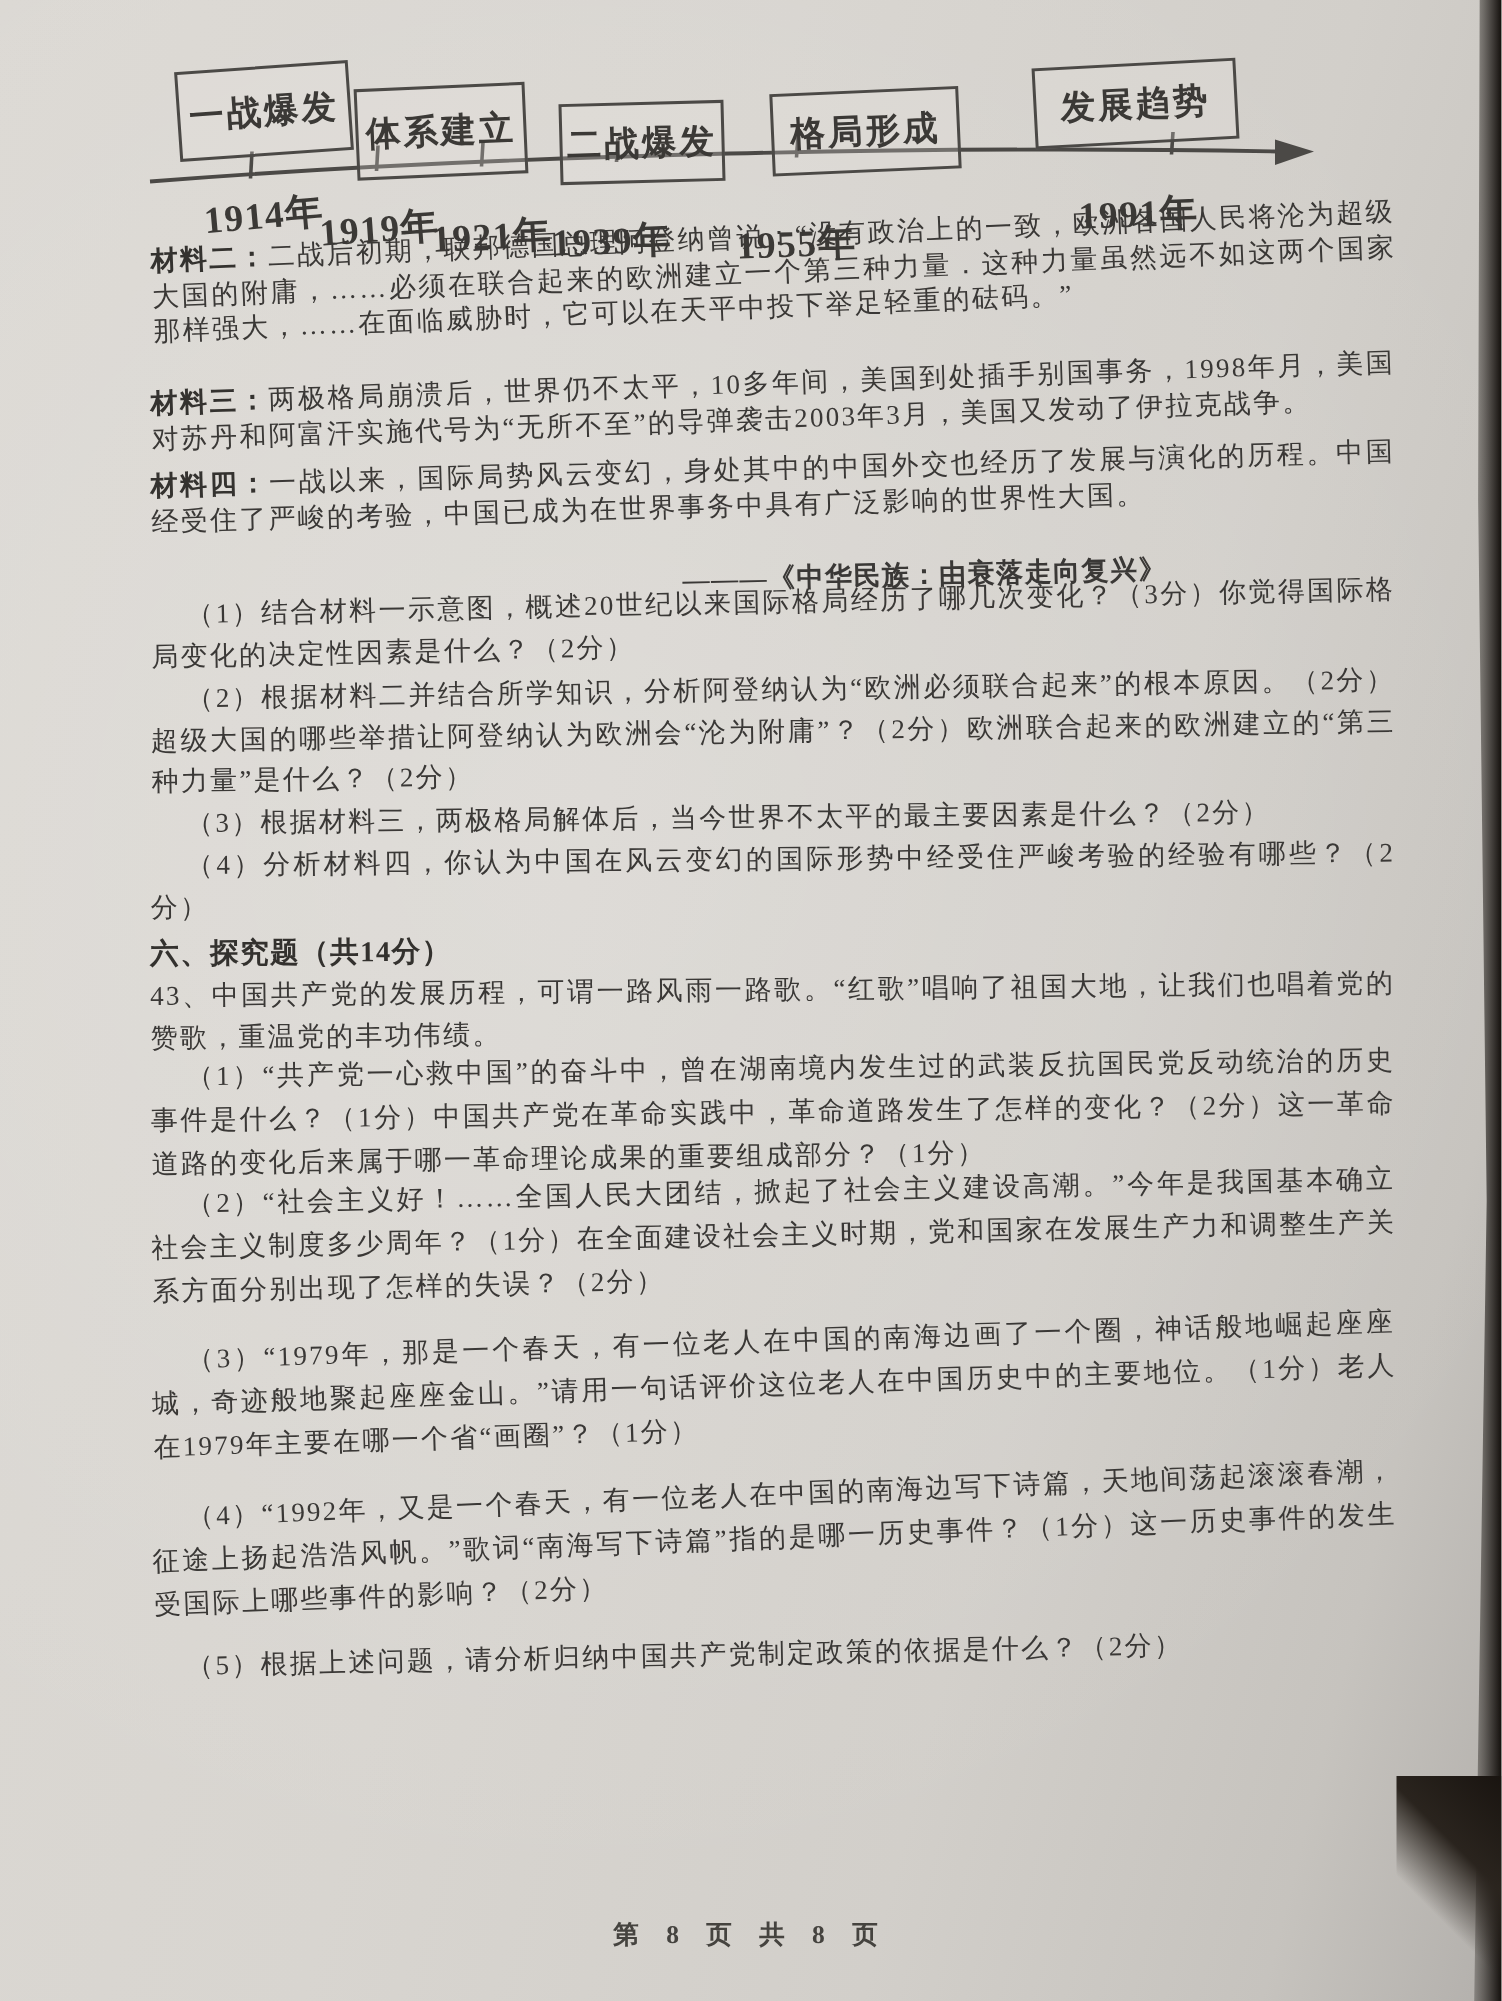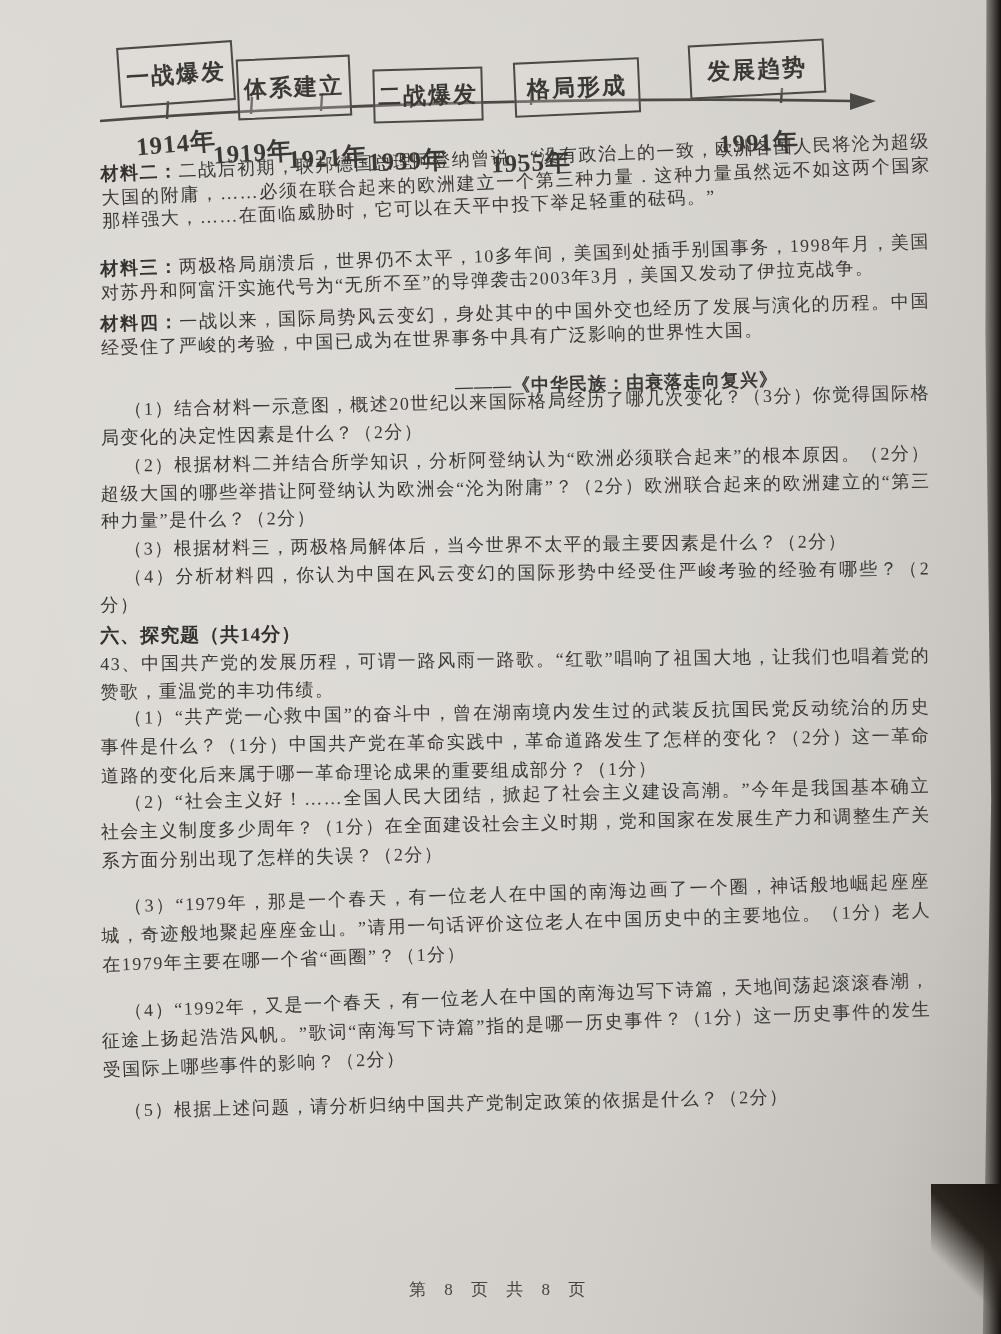--- a/index.html
+++ b/index.html
@@ -42,21 +42,21 @@
     display:flex;align-items:center;justify-content:center;
     font-weight:700;font-size:23px;color:#3b3936;letter-spacing:2px;
     background:rgba(230,228,223,0.25);
   }
   .tl-year{
     position:absolute;font-weight:600;font-size:25px;color:#3b3936;letter-spacing:1px;
     font-family:"Liberation Serif","DejaVu Serif",serif;
   }
   .footer{
     position:absolute;top:1278px;left:0;width:1001px;text-align:center;
-    font-size:17px;letter-spacing:7px;color:#45433f;
+    font-size:17px;letter-spacing:7px;color:#45433f;font-weight:bold;
   }
 </style>
 </head>
 <body>
 
 <div class="photo">
 
   <div>
     <svg width="1001" height="180" viewBox="0 0 1001 180" style="position:absolute;left:0;top:0;">
       <path d="M 100 121 C 340 102, 640 97, 852 101" stroke="#4b4946" stroke-width="2.6" fill="none"></path>

